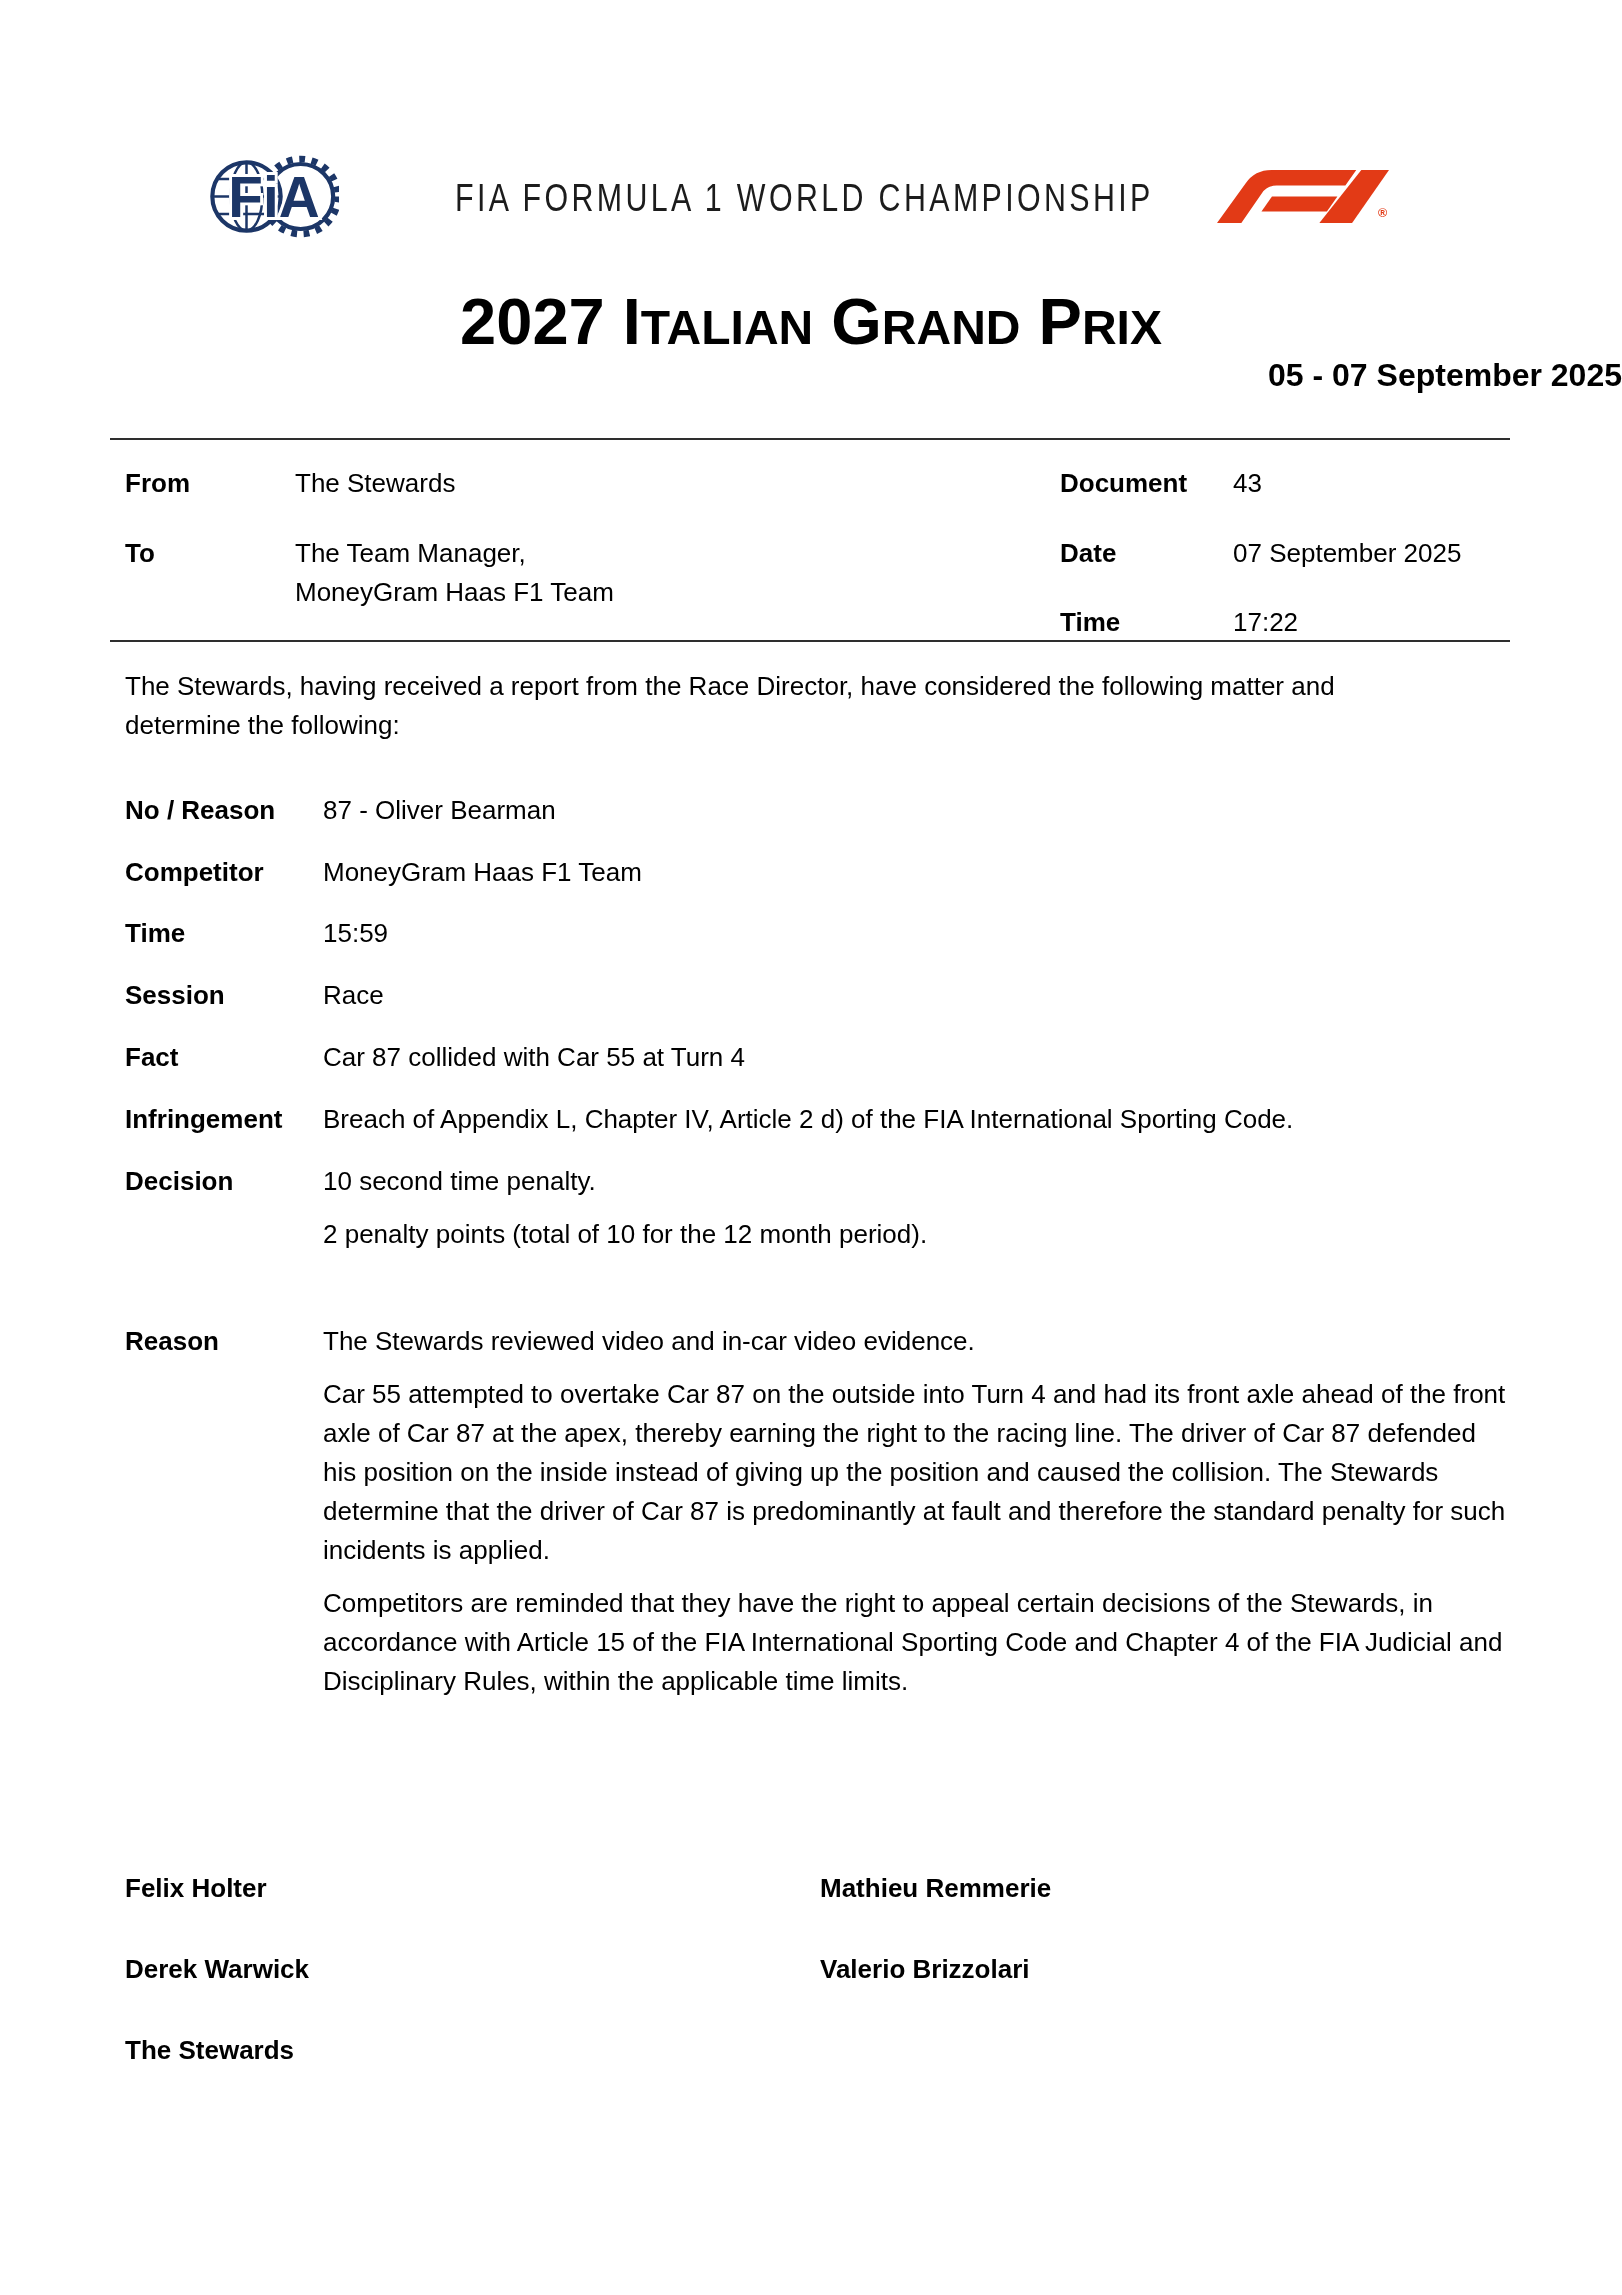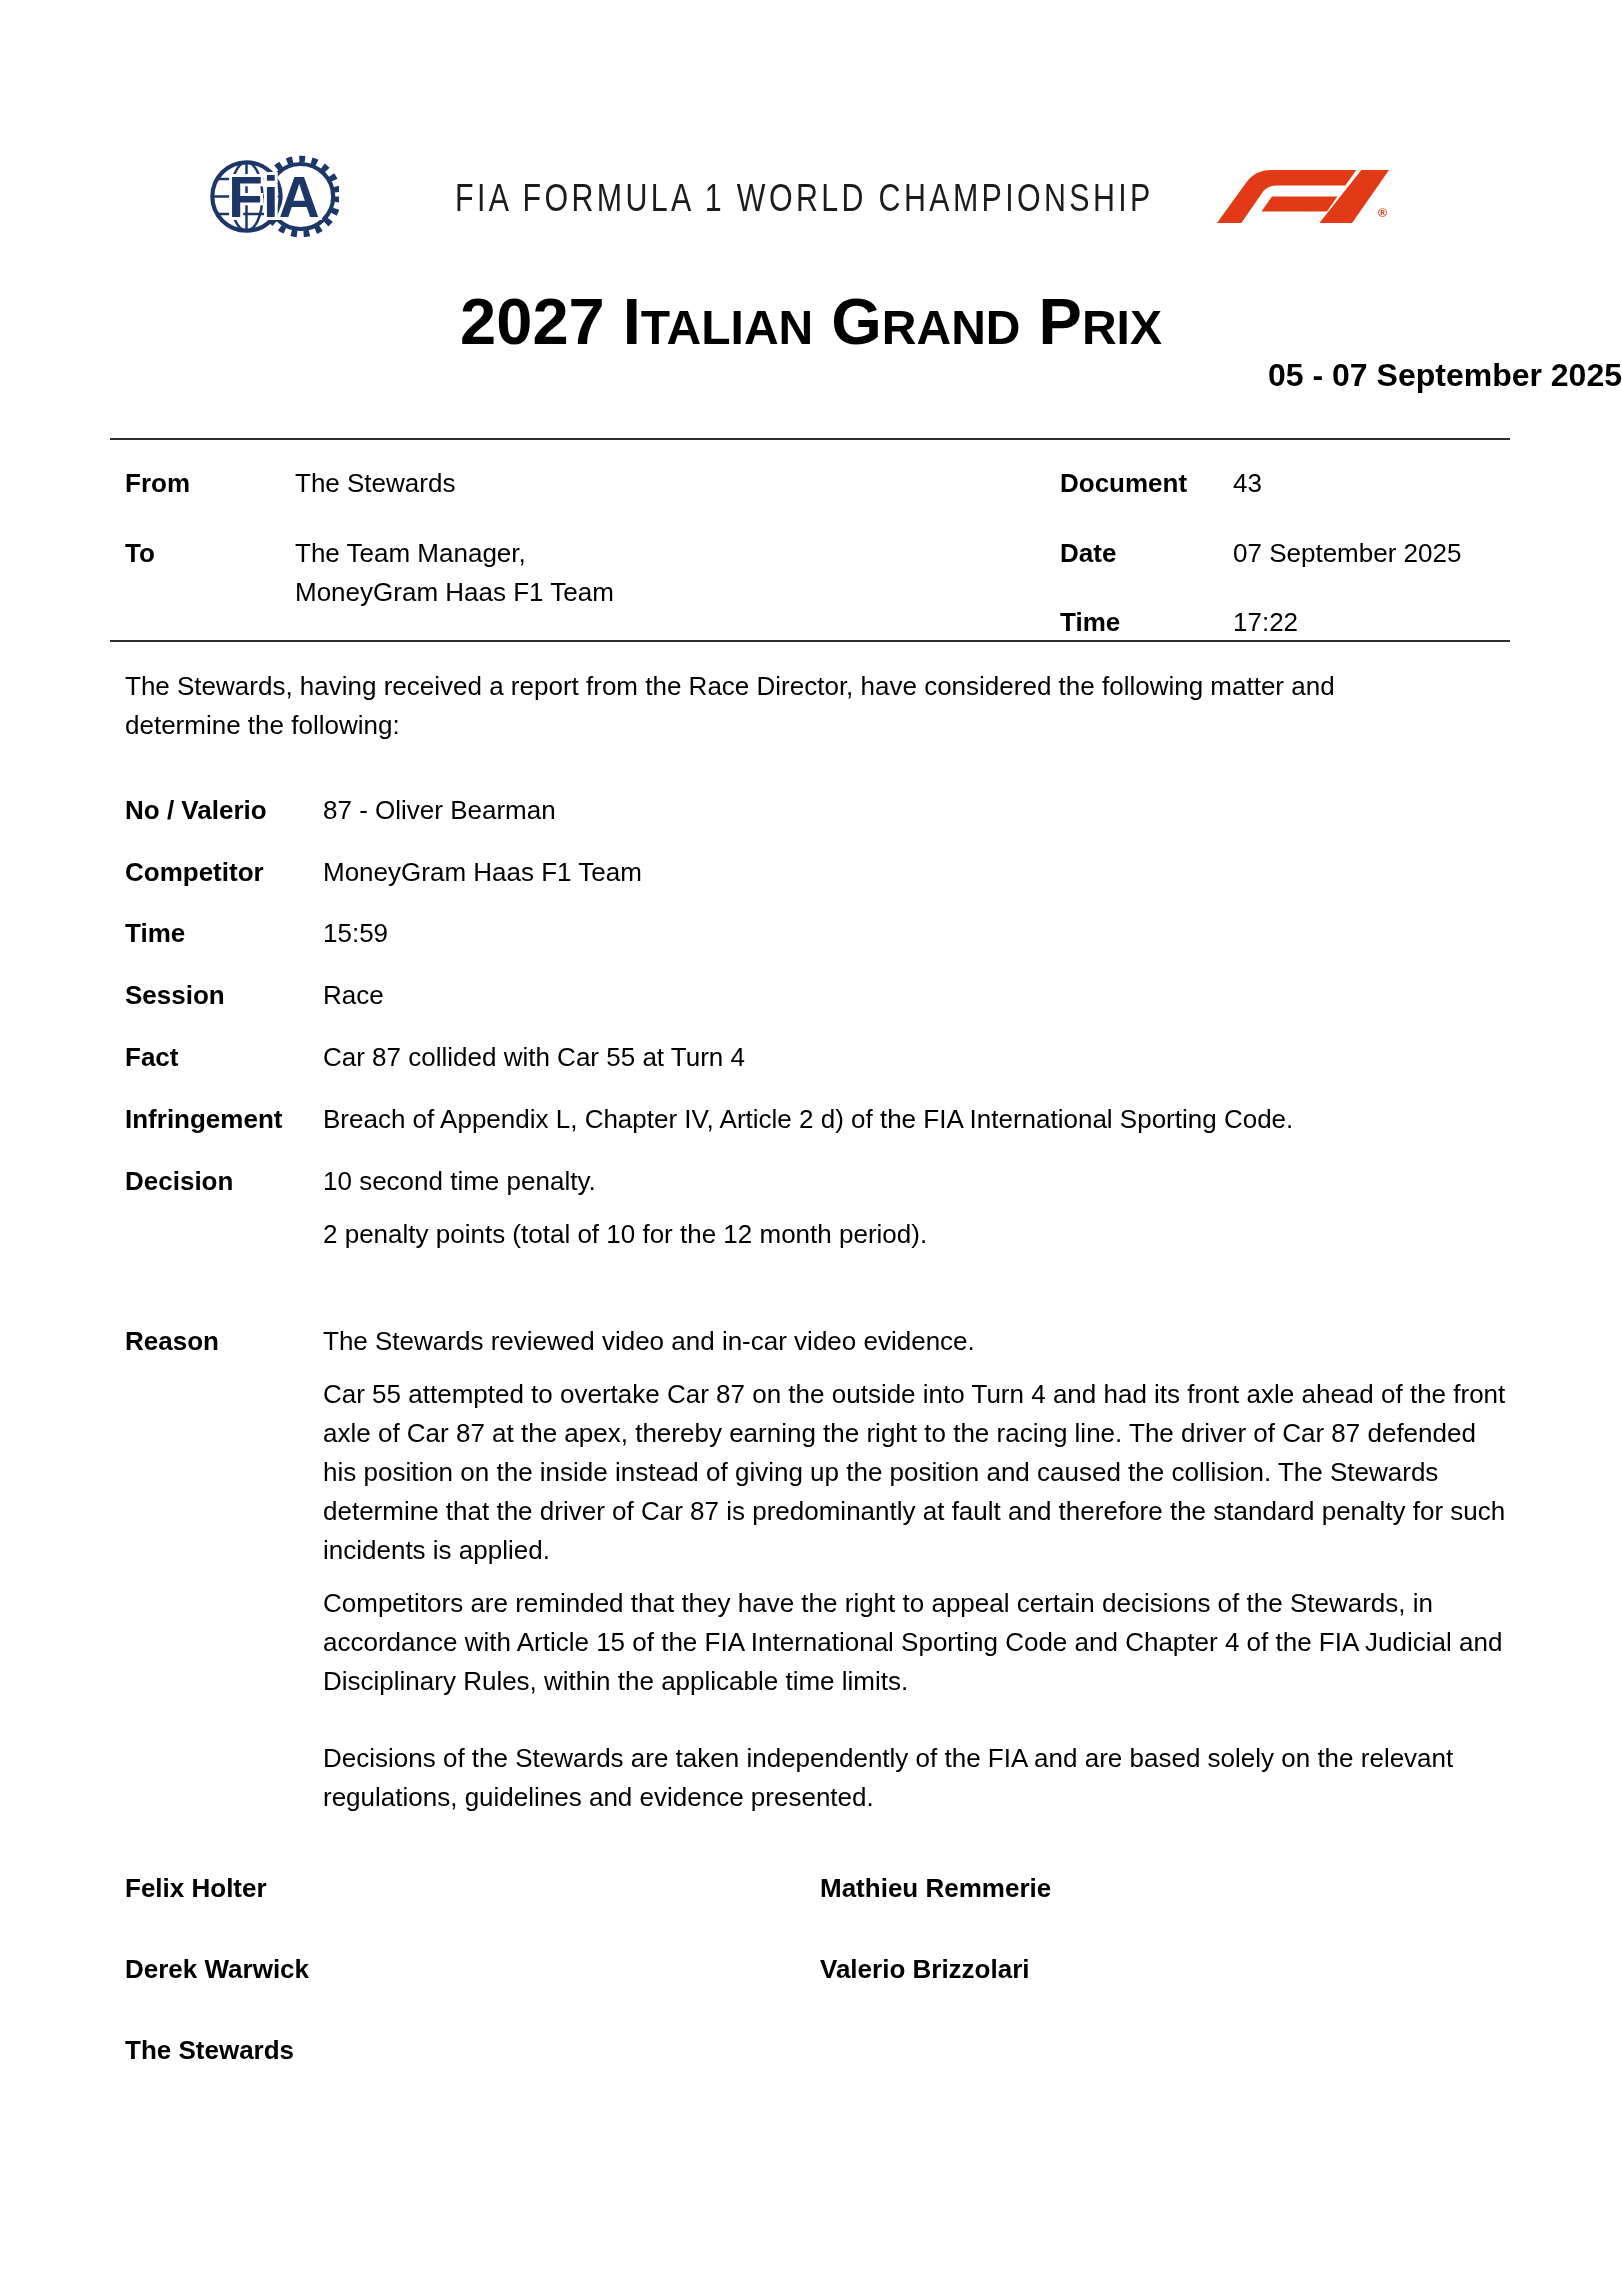--- a/index.html
+++ b/index.html
@@ -100,21 +100,21 @@
   <div>MoneyGram Haas F1 Team</div>
 </div>
 <div class="abs meta-label" style="left:1060px;top:534px;">Date</div>
 <div class="abs meta-value" style="left:1233px;top:534px;">07 September 2025</div>
 
 <div class="abs meta-label" style="left:1060px;top:603px;">Time</div>
 <div class="abs meta-value" style="left:1233px;top:603px;">17:22</div>
 
 <div class="abs bodytext intro">The Stewards, having received a report from the Race Director, have considered the following matter and determine the following:</div>
 
-<div class="abs field-label" style="top:791px;">No / Valerio</div>
+<div class="abs field-label" style="top:791px;">No / Reason</div>
 <div class="abs field-value" style="top:791px;">87 - Oliver Bearman</div>
 
 <div class="abs field-label" style="top:853px;">Competitor</div>
 <div class="abs field-value" style="top:853px;">MoneyGram Haas F1 Team</div>
 
 <div class="abs field-label" style="top:914px;">Time</div>
 <div class="abs field-value" style="top:914px;">15:59</div>
 
 <div class="abs field-label" style="top:976px;">Session</div>
 <div class="abs field-value" style="top:976px;">Race</div>
@@ -129,21 +129,20 @@
 <div class="abs field-value" style="top:1162px;">
   <div class="para">10 second time penalty.</div>
   <div class="para para-gap">2 penalty points (total of 10 for the 12 month period).</div>
 </div>
 
 <div class="abs field-label" style="top:1322px;">Reason</div>
 <div class="abs field-value" style="top:1322px;">
   <div class="para">The Stewards reviewed video and in-car video evidence.</div>
   <div class="para">Car 55 attempted to overtake Car 87 on the outside into Turn 4 and had its front axle ahead of the front axle of Car 87 at the apex, thereby earning the right to the racing line. The driver of Car 87 defended his position on the inside instead of giving up the position and caused the collision. The Stewards determine that the driver of Car 87 is predominantly at fault and therefore the standard penalty for such incidents is applied.</div>
   <div class="para">Competitors are reminded that they have the right to appeal certain decisions of the Stewards, in accordance with Article 15 of the FIA International Sporting Code and Chapter 4 of the FIA Judicial and Disciplinary Rules, within the applicable time limits.</div>
-  <div class="para para-break">Decisions of the Stewards are taken independently of the FIA and are based solely on the relevant regulations, guidelines and evidence presented.</div>
 </div>
 
 <div class="abs sig" style="left:125px;top:1869px;">Felix Holter</div>
 <div class="abs sig" style="left:820px;top:1869px;">Mathieu Remmerie</div>
 <div class="abs sig" style="left:125px;top:1950px;">Derek Warwick</div>
 <div class="abs sig" style="left:820px;top:1950px;">Valerio Brizzolari</div>
 <div class="abs sig" style="left:125px;top:2031px;">The Stewards</div>
 
 
 </body></html>

